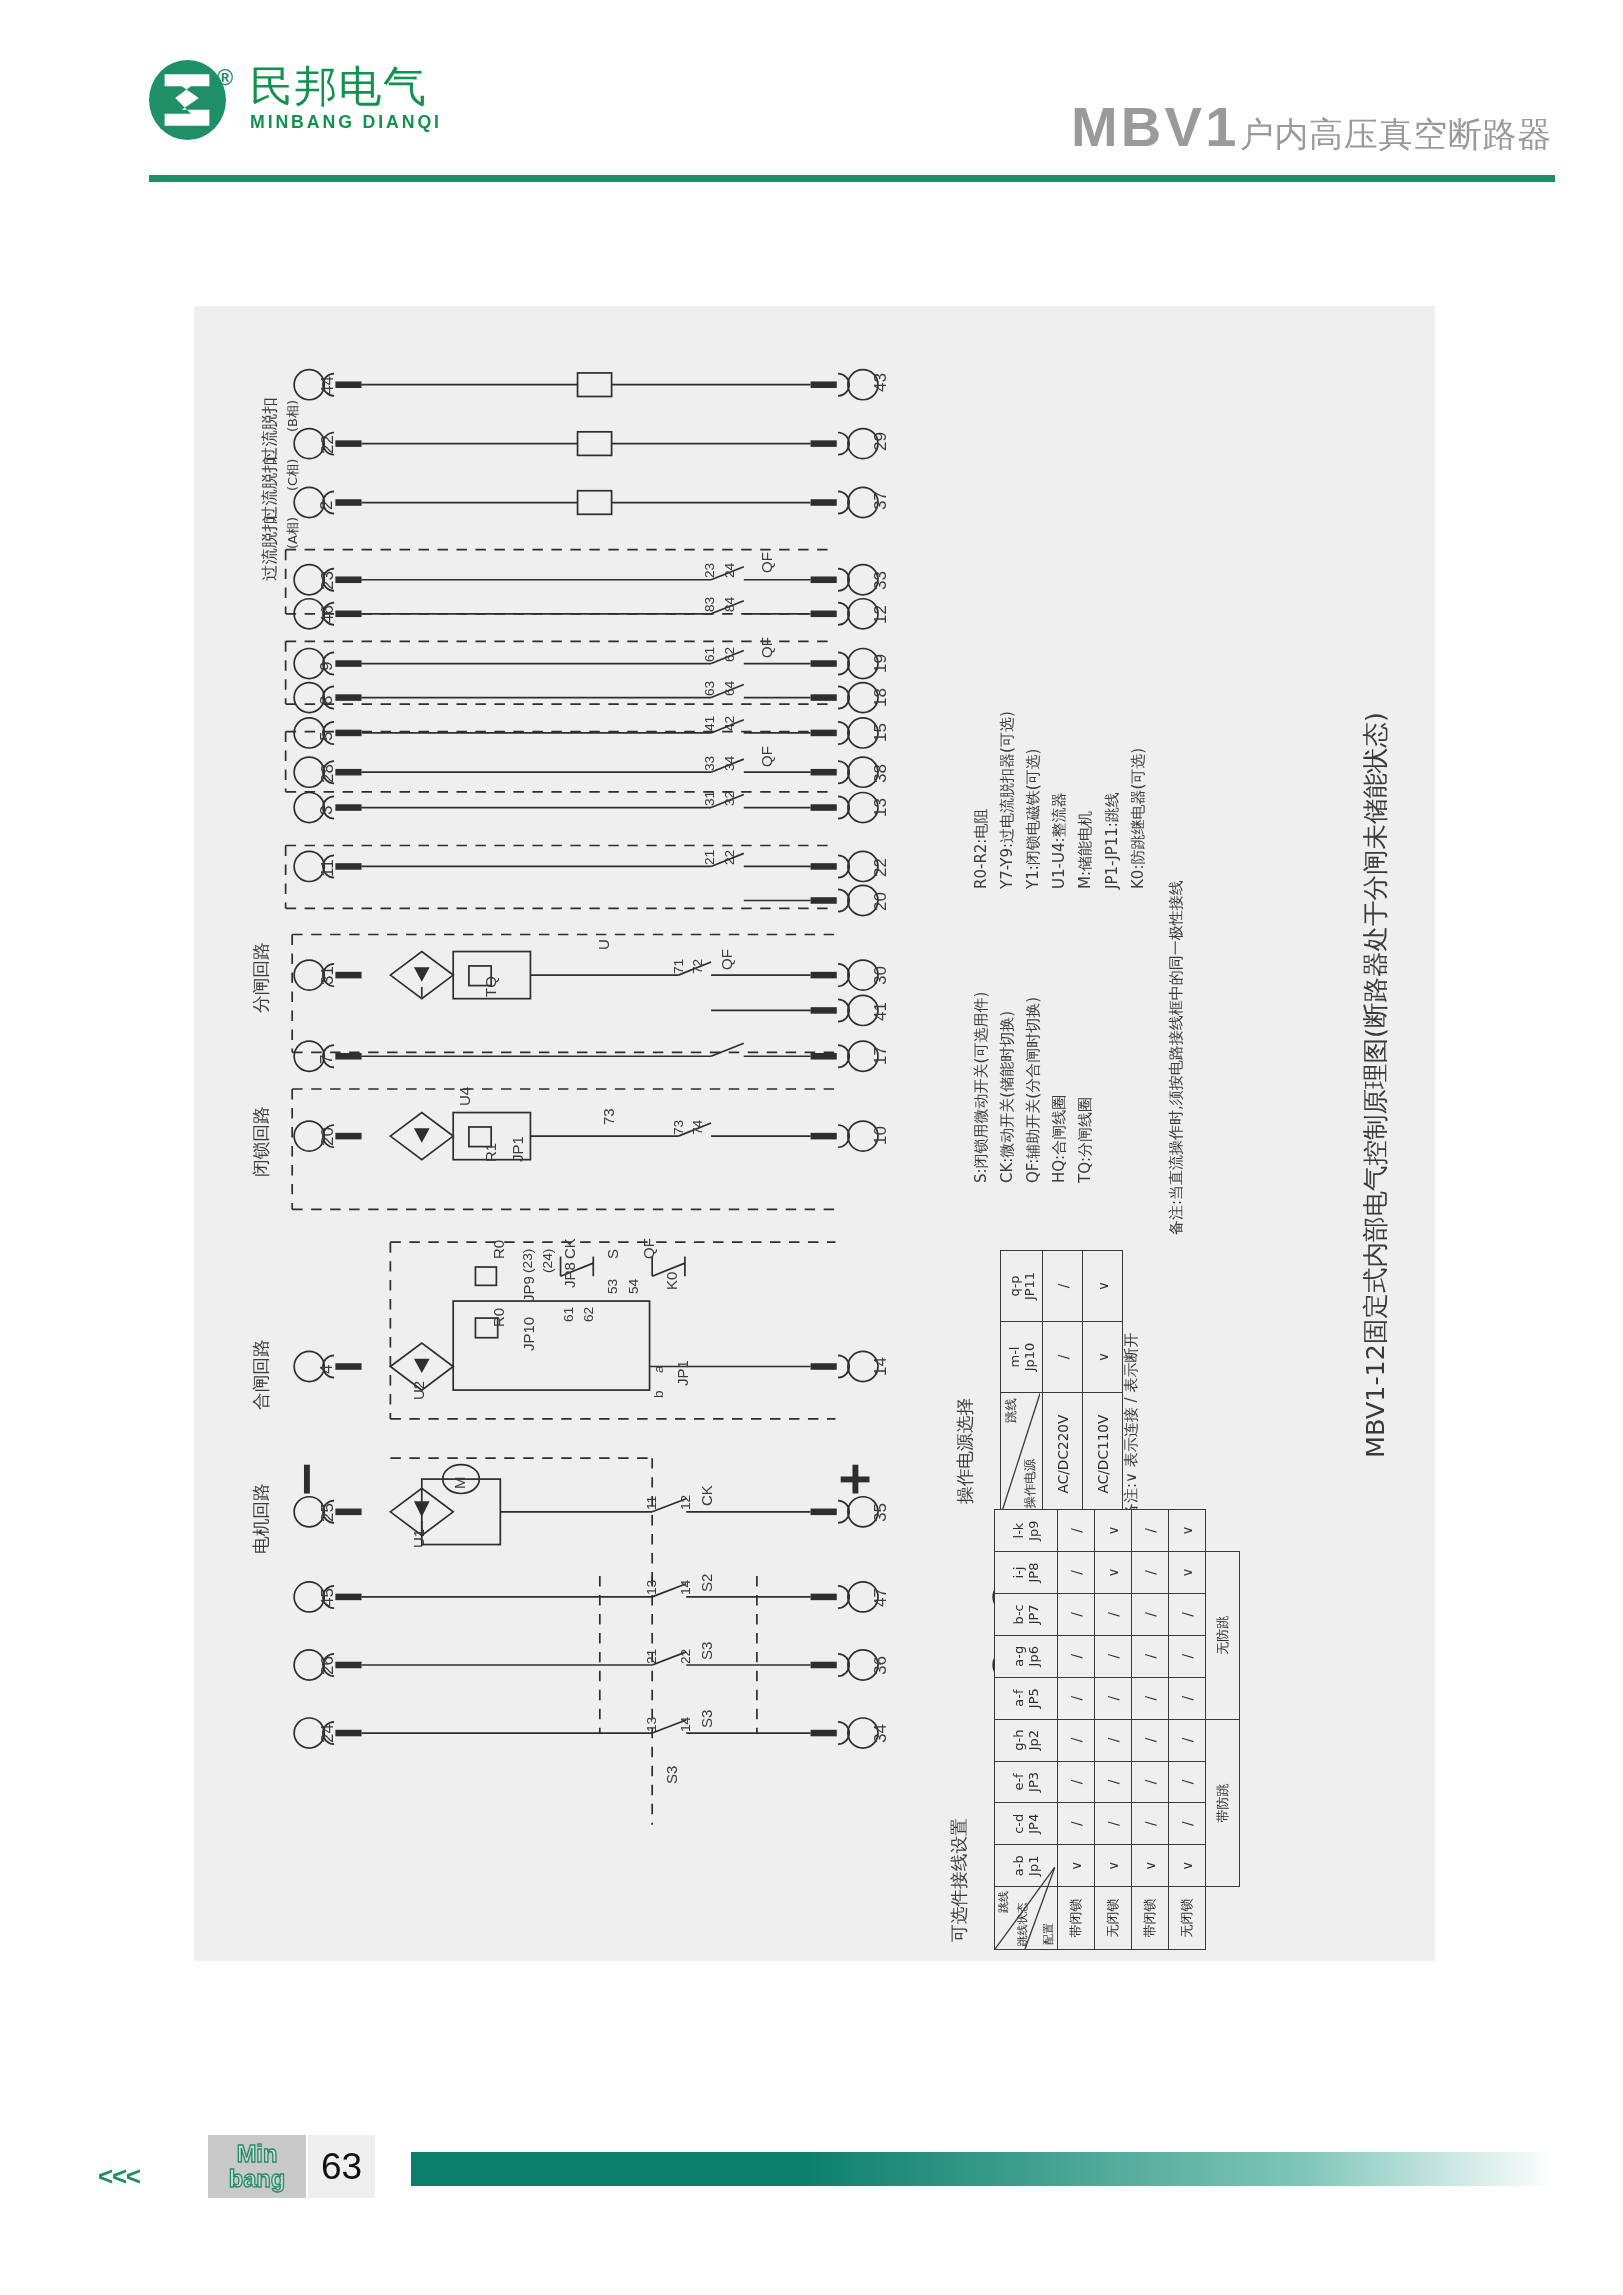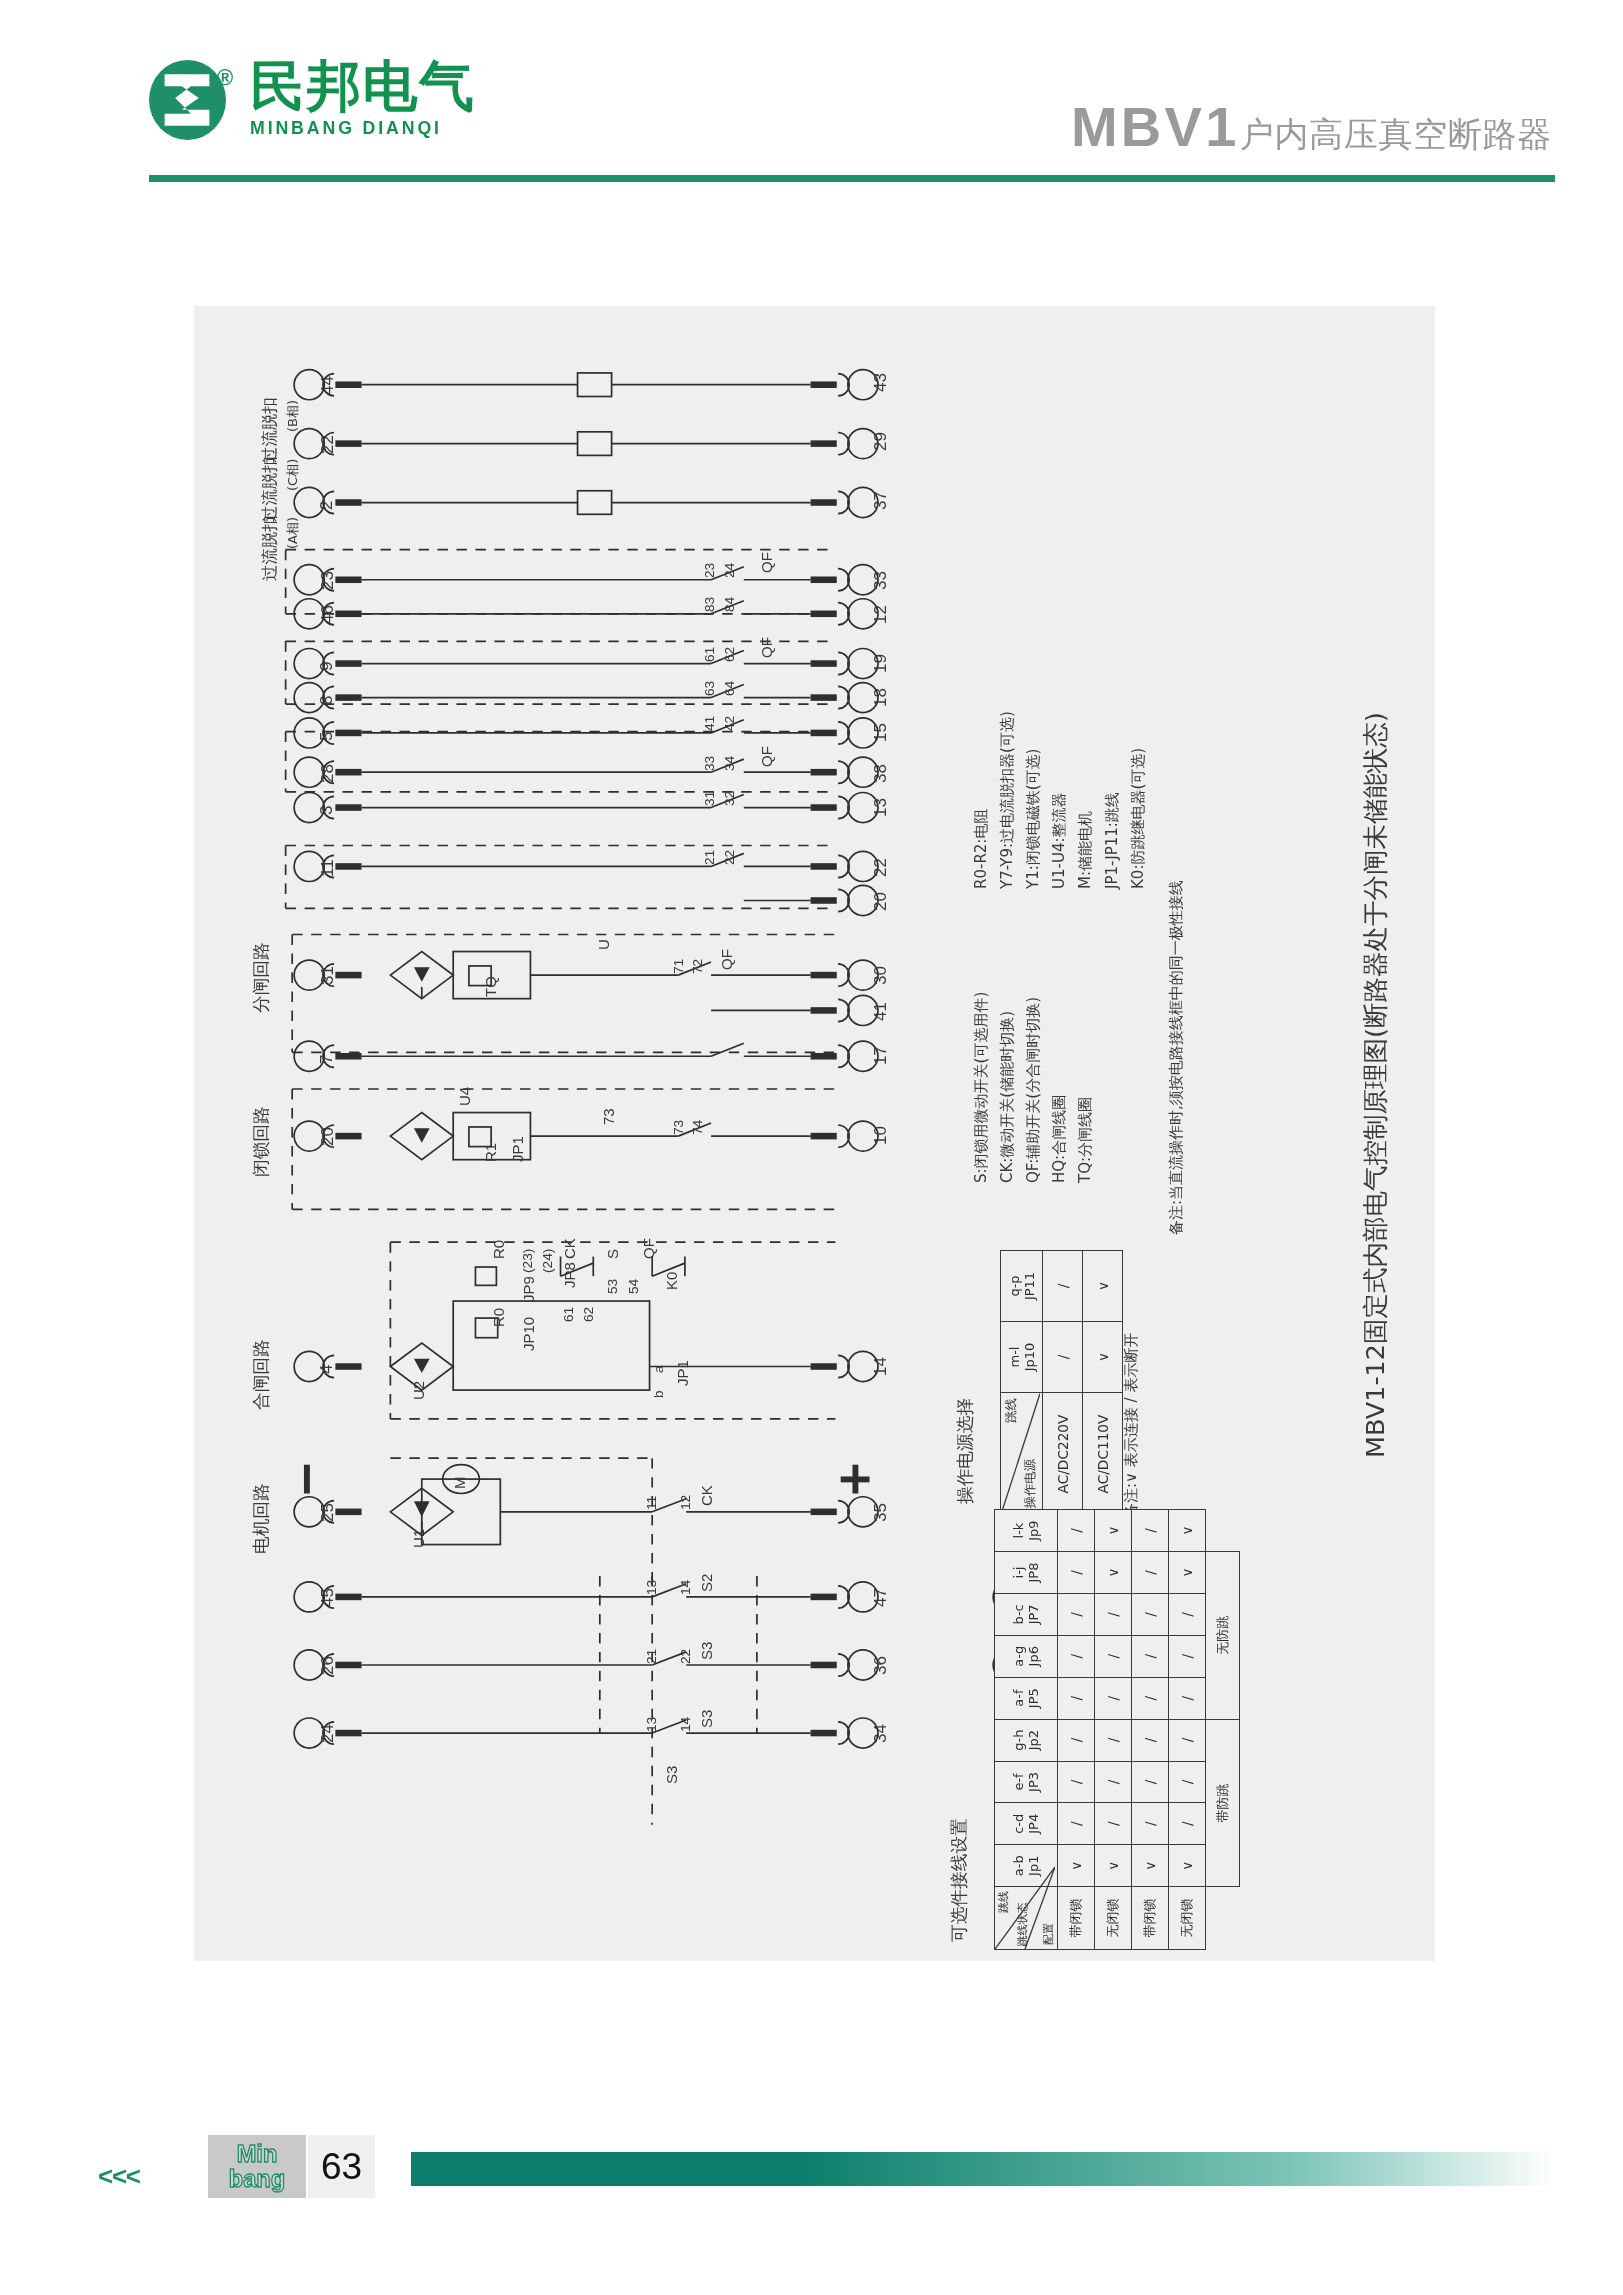--- a/index.html
+++ b/index.html
@@ -6,21 +6,21 @@
   body{width:1623px;height:2295px;position:relative;font-family:"Liberation Sans","DejaVu Sans",sans-serif;overflow:hidden;}
 
   
   #header{position:absolute;left:0;top:0;width:1623px;height:196px;}
   #logo-block{position:absolute;left:149px;top:56px;display:flex;align-items:center;gap:17px;}
   #logo-mark{position:relative;width:84px;height:84px;flex:none;}
   #logo-mark .circle{position:absolute;left:0;top:3.9px;width:77px;height:80px;background:#1f8f68;border-radius:50%;}
   #logo-mark .bolt{position:absolute;left:13px;top:17px;width:50px;height:54px;}
   #logo-reg{position:absolute;left:68px;top:10.5px;font-size:22px;color:#1f8f68;font-weight:bold;line-height:1;}
   #logo-text{display:flex;flex-direction:column;line-height:1;}
-  #logo-cn{font-size:55px;font-weight:bold;color:#13924f;letter-spacing:1.3px;font-family:"DejaVu Sans",sans-serif;}
+  #logo-cn{font-size:43px;font-weight:normal;color:#13924f;letter-spacing:1.3px;font-family:"DejaVu Sans",sans-serif;}
   #logo-en{font-size:17.7px;font-weight:bold;color:#13924f;letter-spacing:2.9px;margin-top:5.9px;}
 
   #title-wrap{position:absolute;right:71px;top:99px;display:flex;align-items:baseline;white-space:nowrap;}
   #title-model{font-size:56px;font-weight:bold;color:#9a9a9a;letter-spacing:3.3px;line-height:1;font-family:"Liberation Sans",sans-serif;}
   #title-cn{font-size:34px;color:#9a9a9a;line-height:1;font-family:"DejaVu Sans",sans-serif;letter-spacing:0.7px;}
   #header-rule{position:absolute;left:149px;top:175px;width:1406px;height:7.2px;background:#1f8f68;}
 
   
   #panel{position:absolute;left:194px;top:306px;width:1241px;height:1655px;background:#efefef;}
   #diagram{position:absolute;left:0;top:0;width:1241px;height:1655px;}

